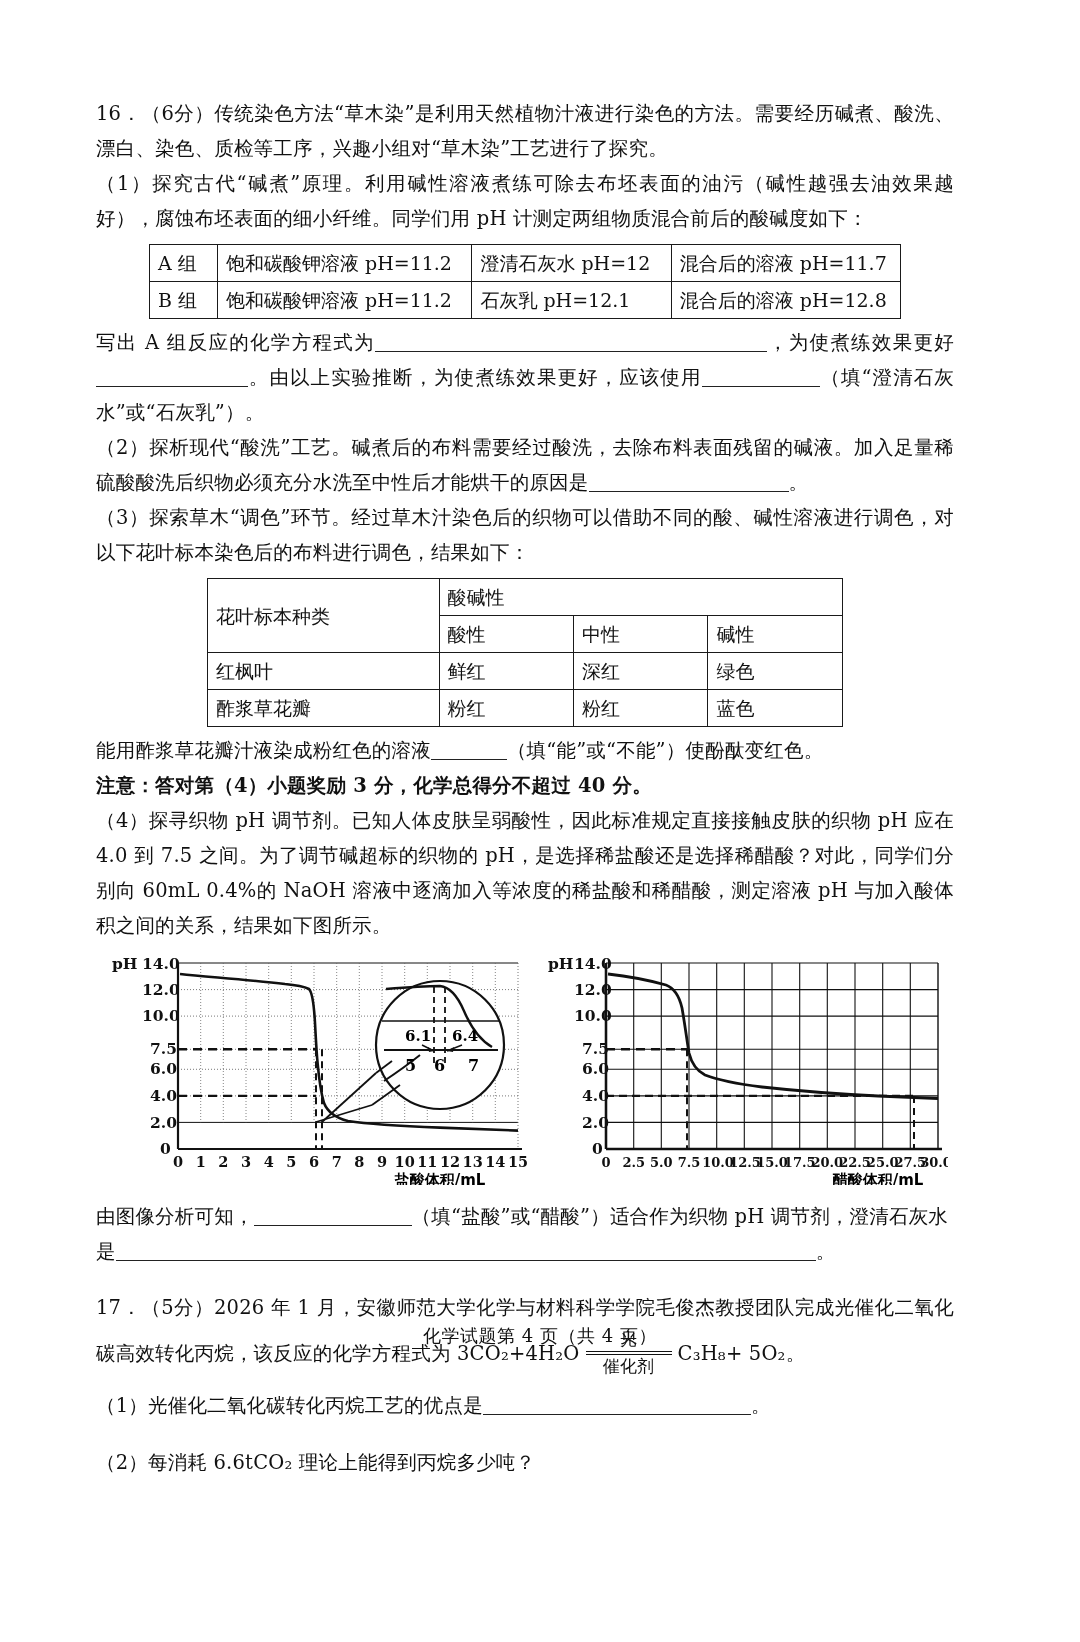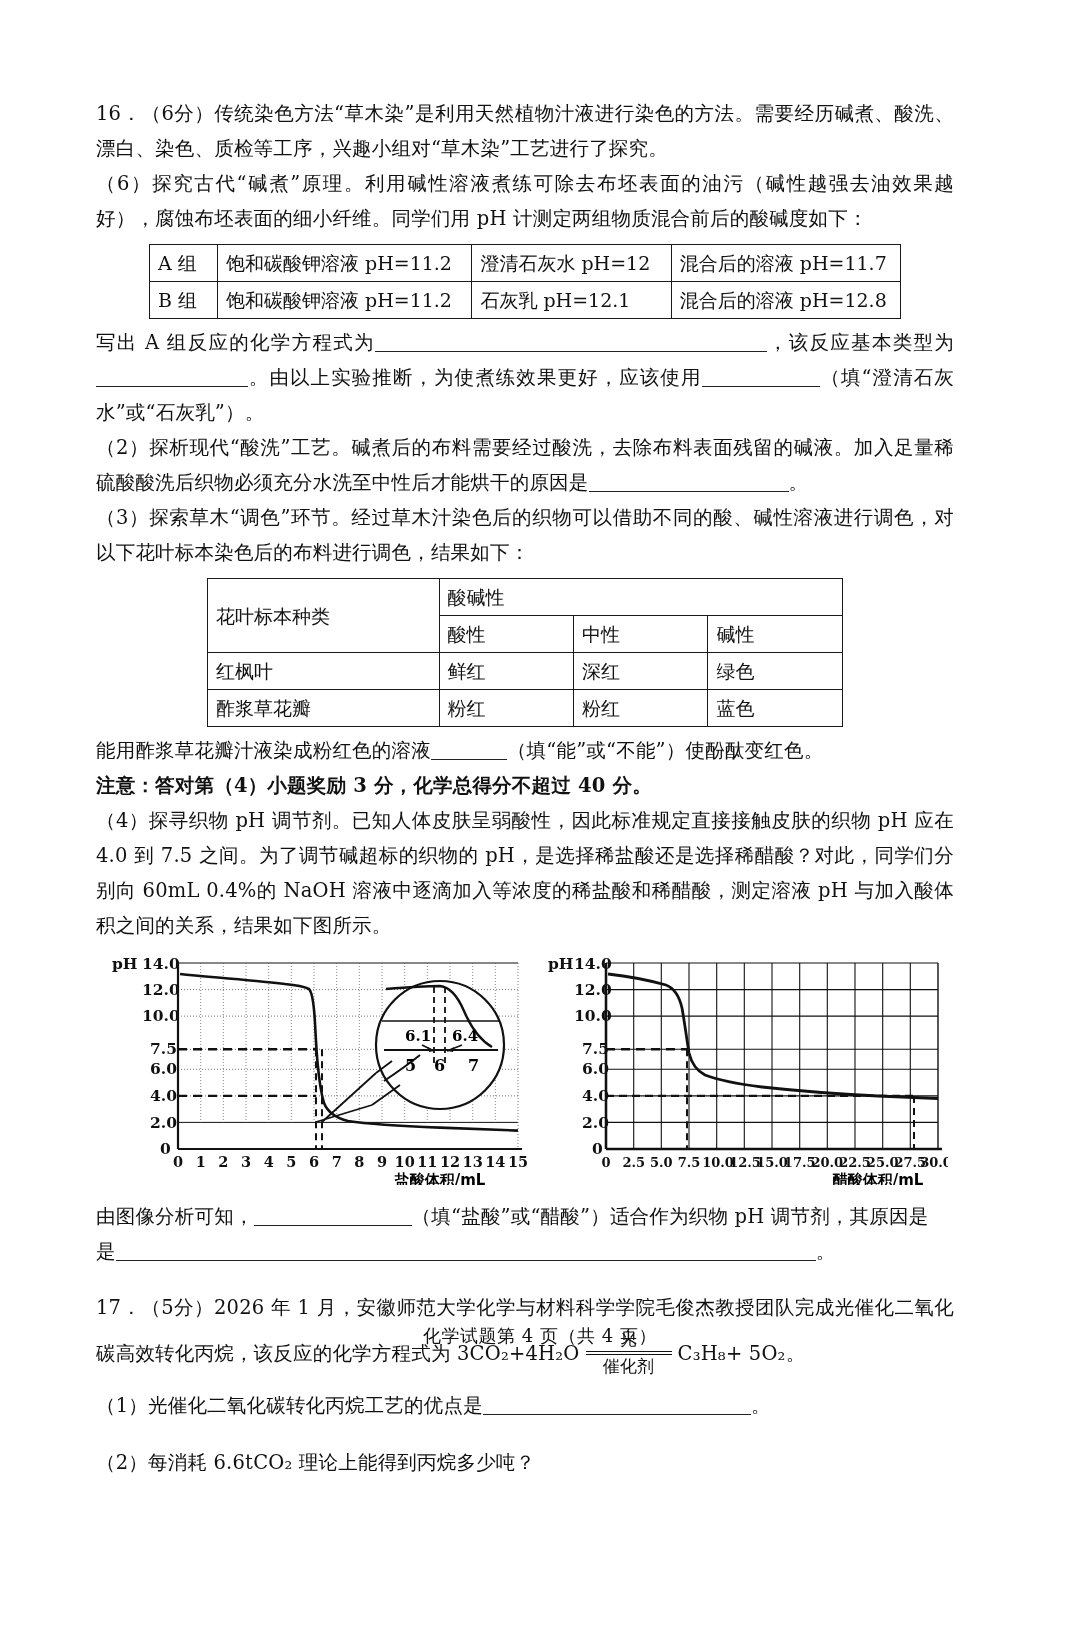--- a/index.html
+++ b/index.html
@@ -95,41 +95,41 @@
   .arrowbox .bot { font-size:17px; line-height:19px; display:block; }
 </style>
 </head>
 <body>
 
 <div class="page">
   <div class="content">
 
     <p class="line">16．（6分）传统染色方法“草木染”是利用天然植物汁液进行染色的方法。需要经历碱煮、酸洗、漂白、染色、质检等工序，兴趣小组对“草木染”工艺进行了探究。</p>
 
-    <p class="line">（6）探究古代“碱煮”原理。利用碱性溶液煮练可除去布坯表面的油污（碱性越强去油效果越好），腐蚀布坯表面的细小纤维。同学们用 pH 计测定两组物质混合前后的酸碱度如下：</p>
+    <p class="line">（1）探究古代“碱煮”原理。利用碱性溶液煮练可除去布坯表面的油污（碱性越强去油效果越好），腐蚀布坯表面的细小纤维。同学们用 pH 计测定两组物质混合前后的酸碱度如下：</p>
 
     <table class="t" id="table-ph">
       <tbody>
         <tr>
           <td class="lbl">A 组</td>
           <td class="c1">饱和碳酸钾溶液 pH=11.2</td>
           <td class="c2">澄清石灰水 pH=12</td>
           <td class="c3">混合后的溶液 pH=11.7</td>
         </tr>
         <tr>
           <td class="lbl">B 组</td>
           <td class="c1">饱和碳酸钾溶液 pH=11.2</td>
           <td class="c2">石灰乳 pH=12.1</td>
           <td class="c3">混合后的溶液 pH=12.8</td>
         </tr>
       </tbody>
     </table>
 
     <p class="line">
-      <span>写出 A 组反应的化学方程式为</span><span class="blank" style="width:392px"></span><span>，该反应基本类型为</span><span class="blank" style="width:152px"></span><span>。由以上实验推断，为使煮练效果更好，应该使用</span><span class="blank" style="width:118px"></span><span>（填“澄清石灰水”或“石灰乳”）。</span>
+      <span>写出 A 组反应的化学方程式为</span><span class="blank" style="width:392px"></span><span>，为使煮练效果更好</span><span class="blank" style="width:152px"></span><span>。由以上实验推断，为使煮练效果更好，应该使用</span><span class="blank" style="width:118px"></span><span>（填“澄清石灰水”或“石灰乳”）。</span>
     </p>
 
     <p class="line">
       <span>（2）探析现代“酸洗”工艺。碱煮后的布料需要经过酸洗，去除布料表面残留的碱液。加入足量稀硫酸酸洗后织物必须充分水洗至中性后才能烘干的原因是</span><span class="blank" style="width:200px"></span><span>。</span>
     </p>
 
     <p class="line">（3）探索草木“调色”环节。经过草木汁染色后的织物可以借助不同的酸、碱性溶液进行调色，对以下花叶标本染色后的布料进行调色，结果如下：</p>
 
     <table class="t" id="table-color">
       <tbody>
@@ -341,21 +341,21 @@
             <text x="334.7" y="214">25.0</text>
             <text x="362.3" y="214">27.5</text>
             <text x="388" y="214">30.0</text>
           </g>
           <text x="330" y="232" font-family="DejaVu Sans, sans-serif" font-size="15" font-weight="bold" text-anchor="middle">醋酸体积/mL</text>
         </svg>
       </div>
     </div>
 
     <p class="line" style="margin-top:14px">
-      <span>由图像分析可知，</span><span class="blank" style="width:158px"></span><span>（填“盐酸”或“醋酸”）适合作为织物 pH 调节剂，其原因是</span>
+      <span>由图像分析可知，</span><span class="blank" style="width:158px"></span><span>（填“盐酸”或“醋酸”）适合作为织物 pH 调节剂，澄清石灰水</span>
     </p>
     <p class="line">
       是<span class="blank" style="width:700px"></span><span>。</span>
     </p>
 
     <p class="line" style="margin-top:16px; line-height:46px">
       <span>17．（5分）2026 年 1 月，安徽师范大学化学与材料科学学院毛俊杰教授团队完成光催化二氧化碳高效转化丙烷，该反应的化学方程式为</span>
       <span class="eqwrap">
         <span class="eq">3CO₂+4H₂O</span><span class="arrowbox"><span class="top">光</span><span class="bar"></span><span class="bot">催化剂</span></span><span class="eq">C₃H₈+ 5O₂</span><span>。</span>
       </span>

